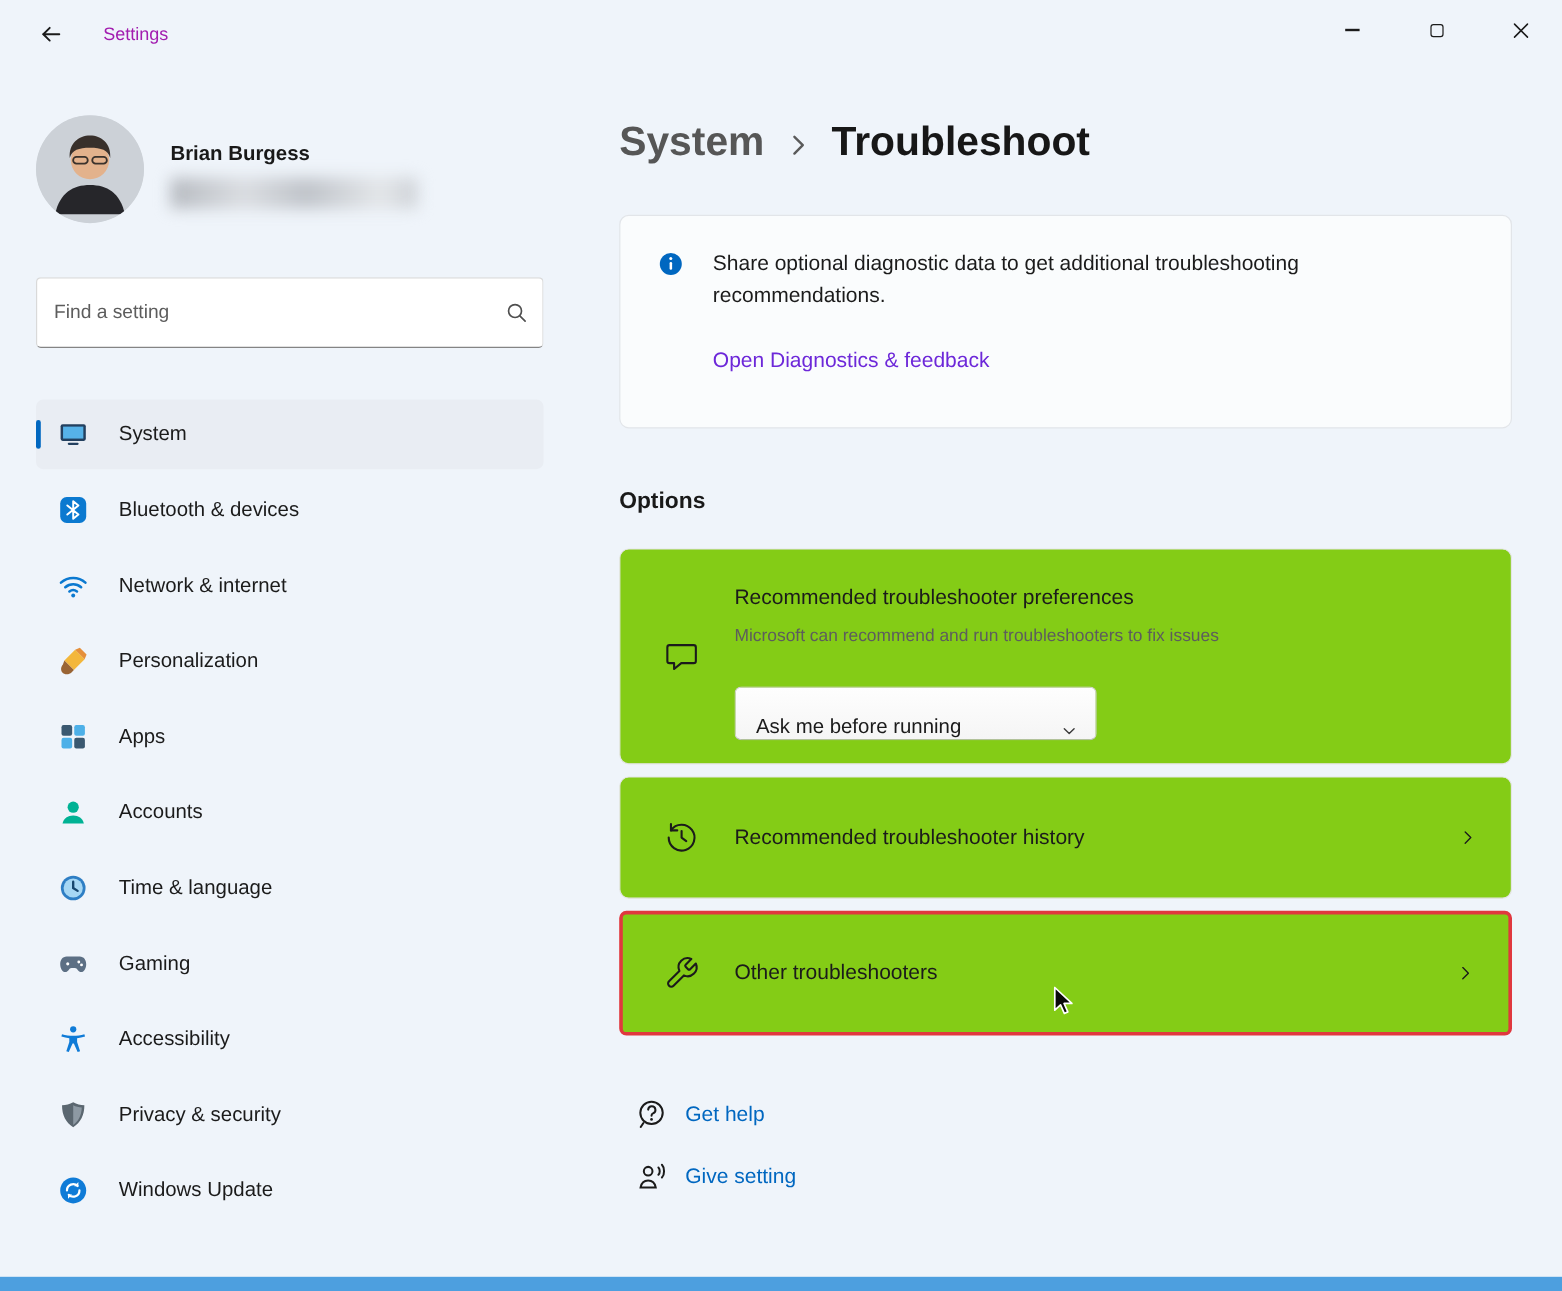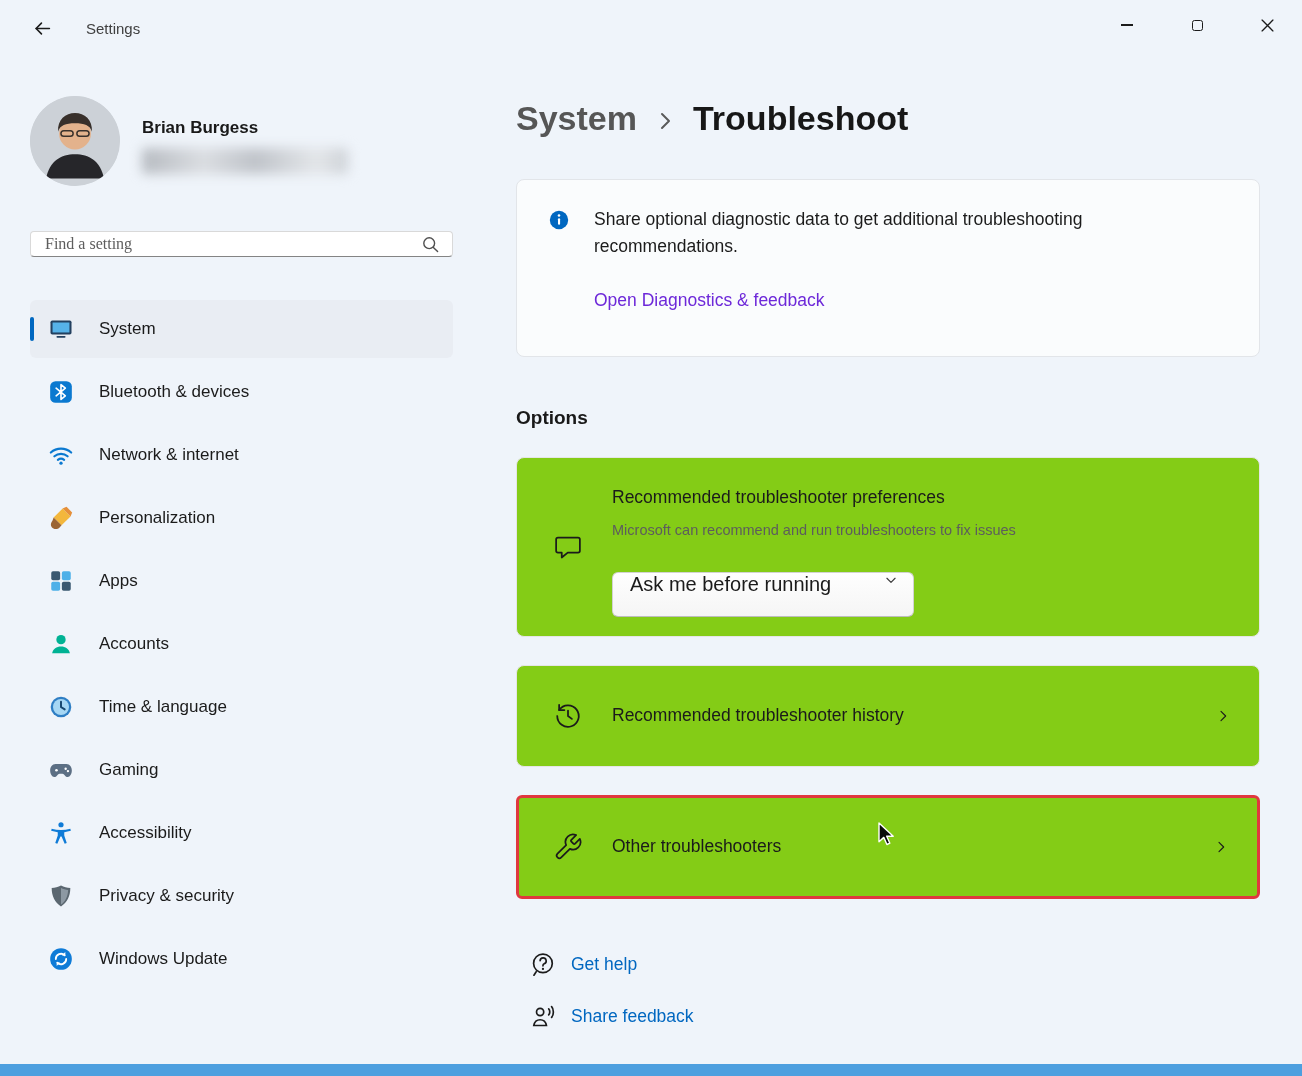--- a/index.html
+++ b/index.html
@@ -9,37 +9,37 @@
     background:#eff4fa;
     color:#1b1b1b;
     position:relative;
     overflow:hidden;
   }
   svg { display:block; }
 
   
   .titlebar { position:absolute; top:0; left:0; right:0; height:56px; display:flex; align-items:center; }
   .back-btn { width:36px; height:36px; margin-left:24px; display:flex; align-items:center; justify-content:center; border-radius:5px; cursor:pointer; }
-  .app-title { margin-left:26px; font-size:15px; color:#404040; }
+  .app-title { margin-left:26px; font-size:15px; color:#a21caf; }
   .caption-buttons { position:absolute; top:0; right:0; display:flex; height:50px; }
   .caption-btn { width:70px; height:50px; display:flex; align-items:center; justify-content:center; cursor:pointer; }
   .min-glyph { width:12px; height:1.5px; background:#1b1b1b; }
   .max-glyph { width:11px; height:11px; border:1.3px solid #1b1b1b; border-radius:2.5px; }
 
   
   .sidebar { position:absolute; top:56px; left:0; width:480px; bottom:12px; padding:0 27px 0 30px; }
   .user-row { display:flex; align-items:flex-start; margin-top:40px; cursor:pointer; }
   .avatar { width:90px; height:90px; border-radius:50%; overflow:hidden; flex:none; background:#cfd4da; }
   .user-meta { margin-left:22px; padding-top:22px; }
   .user-name { font-size:17px; font-weight:700; color:#191919; }
   .blur-strip { margin-top:10px; width:206px; height:26px; border-radius:3px;
     background:linear-gradient(90deg,#b6bac0,#dadde1 30%,#bfc3c9 55%,#e3e6e9 85%,#cdd1d6);
     filter:blur(6px); }
 
-  .search-box { margin-top:45px; height:26px; background:#ffffff; border:1px solid #d9d9d9; border-bottom:1px solid #848484; border-radius:4px; display:flex; align-items:center; padding:0 13px 0 14px;font-family:Liberation Serif, serif; }
+  .search-box { margin-top:45px; height:59px; background:#ffffff; border:1px solid #d9d9d9; border-bottom:1px solid #848484; border-radius:4px; display:flex; align-items:center; padding:0 13px 0 14px; }
   .search-box input { flex:1; border:none; outline:none; background:transparent; font-size:16px; color:#1b1b1b; font-family:inherit; }
   .search-box input::placeholder { color:#5d5d5d; }
 
   .nav { margin-top:43px; list-style:none; }
   .nav-item { position:relative; height:58px; margin-bottom:5px; display:flex; align-items:center; padding-left:18px; gap:25px; border-radius:6px; cursor:pointer; font-size:17px; color:#1b1b1b; }
   .nav-item.selected { background:#e9edf3; }
   .nav-item.selected::before { content:""; position:absolute; left:0; top:17px; width:3.5px; height:24px; border-radius:2px; background:#0067c0; }
   .nav-icon { width:26px; height:26px; flex:none; }
 
   
@@ -56,23 +56,23 @@
   .banner-link { display:inline-block; margin-top:30px; font-size:17.5px; color:#6d28d9; cursor:pointer; }
 
   .section-title { margin-top:50px; font-size:19px; font-weight:700; color:#191919; }
 
   .card { background:#84cc16; border:1px solid #e5e5e5; border-radius:8px; position:relative; }
   .card.pref { margin-top:28px; height:180px; }
   .card-icon-left { position:absolute; left:36px; top:50%; transform:translateY(-50%); }
   .pref-content { margin-left:95px; padding-top:27px; }
   .pref-title { font-size:17.5px; line-height:24px; }
   .pref-sub { margin-top:12px; font-size:14.5px; line-height:19px; color:#5d5d5d; }
-  .dropdown { margin-top:32px; width:302px; height:45px; background:linear-gradient(#fefefe,#f5f5f5); border:1px solid #d2d2d2; border-bottom-color:#bdbdbd; border-radius:6px; display:flex; align-items:flex-start; justify-content:space-between; padding:0 15px 0 17px; font-size:20px; cursor:pointer; }
-
-  .card.rowcard { margin-top:28px; height:102px; display:flex; align-items:center; padding:0 28px 0 36px; cursor:pointer; }
+  .dropdown { margin-top:32px; width:302px; height:45px; background:linear-gradient(#fefefe,#f5f5f5); border:1px solid #d2d2d2; border-bottom-color:#bdbdbd; border-radius:6px; display:flex; align-items:flex-end; justify-content:space-between; padding:0 15px 0 17px; font-size:17px; cursor:pointer; }
+
+  .card.rowcard { margin-top:10px; height:102px; display:flex; align-items:center; padding:0 28px 0 36px; cursor:pointer; }
   .row-icon { width:30px; height:30px; flex:none; }
   .row-title { margin-left:29px; font-size:17.5px; flex:1; }
   .card.other { border:3px solid #e0383e; border-radius:6px; height:104px; padding-left:34px; }
 
   .footer { margin-top:46px; padding-left:14px; }
   .footer-row { display:flex; align-items:center; height:40px; margin-bottom:12px; cursor:pointer; width:fit-content; }
   .footer-icon { width:27px; height:27px; flex:none; }
   .footer-label { margin-left:14px; font-size:17.5px; color:#0067c0; }
 
   .desktop-strip { position:absolute; left:0; right:0; bottom:0; height:12px; background:#4d9fdf; }
@@ -343,21 +343,21 @@
     </div>
     <div class="footer-row">
       <span class="footer-icon">
         <svg viewBox="0 0 24 24" width="27" height="27" fill="none" stroke="#1b1b1b" stroke-width="1.5" stroke-linecap="round">
             <circle cx="9" cy="8" r="3.2"></circle>
             <path d="M3.4 20c.6-3.3 2.9-5.1 5.6-5.1S14 16.7 14.6 20z"></path>
             <path d="M16.6 5.3c1.3 1.3 1.3 4 0 5.3"></path>
             <path d="M19.2 3.2c2.1 2.1 2.1 7.4 0 9.5"></path>
           </svg>
       </span>
-      <span class="footer-label">Share feedback</span>
+      <span class="footer-label">Give setting</span>
     </div>
   </div>
 </div>
 
 <span class="cursor-overlay">
   <svg viewBox="0 0 24 24" width="28" height="28">
       <path d="M6 2.5v16.2l4.1-3.8 2.7 6.1 2.5-1.1-2.7-6h5.6z" fill="#0a0a0a" stroke="#ffffff" stroke-width="1.2" stroke-linejoin="round"></path>
     </svg>
 </span>
 

